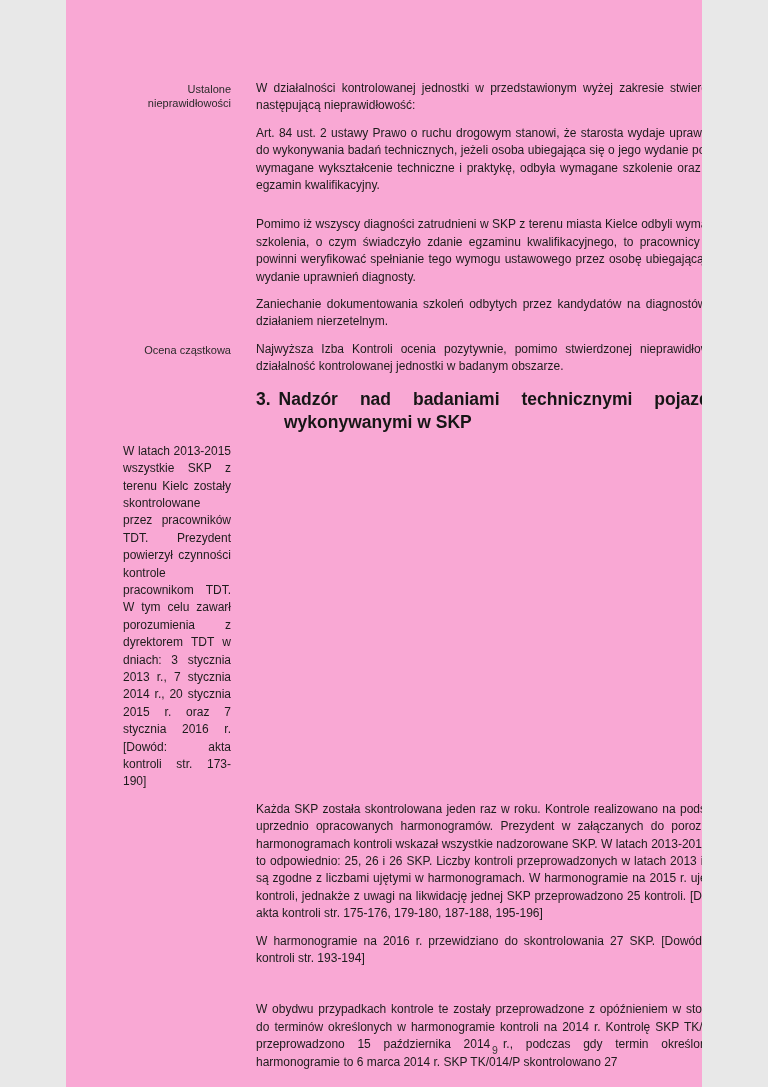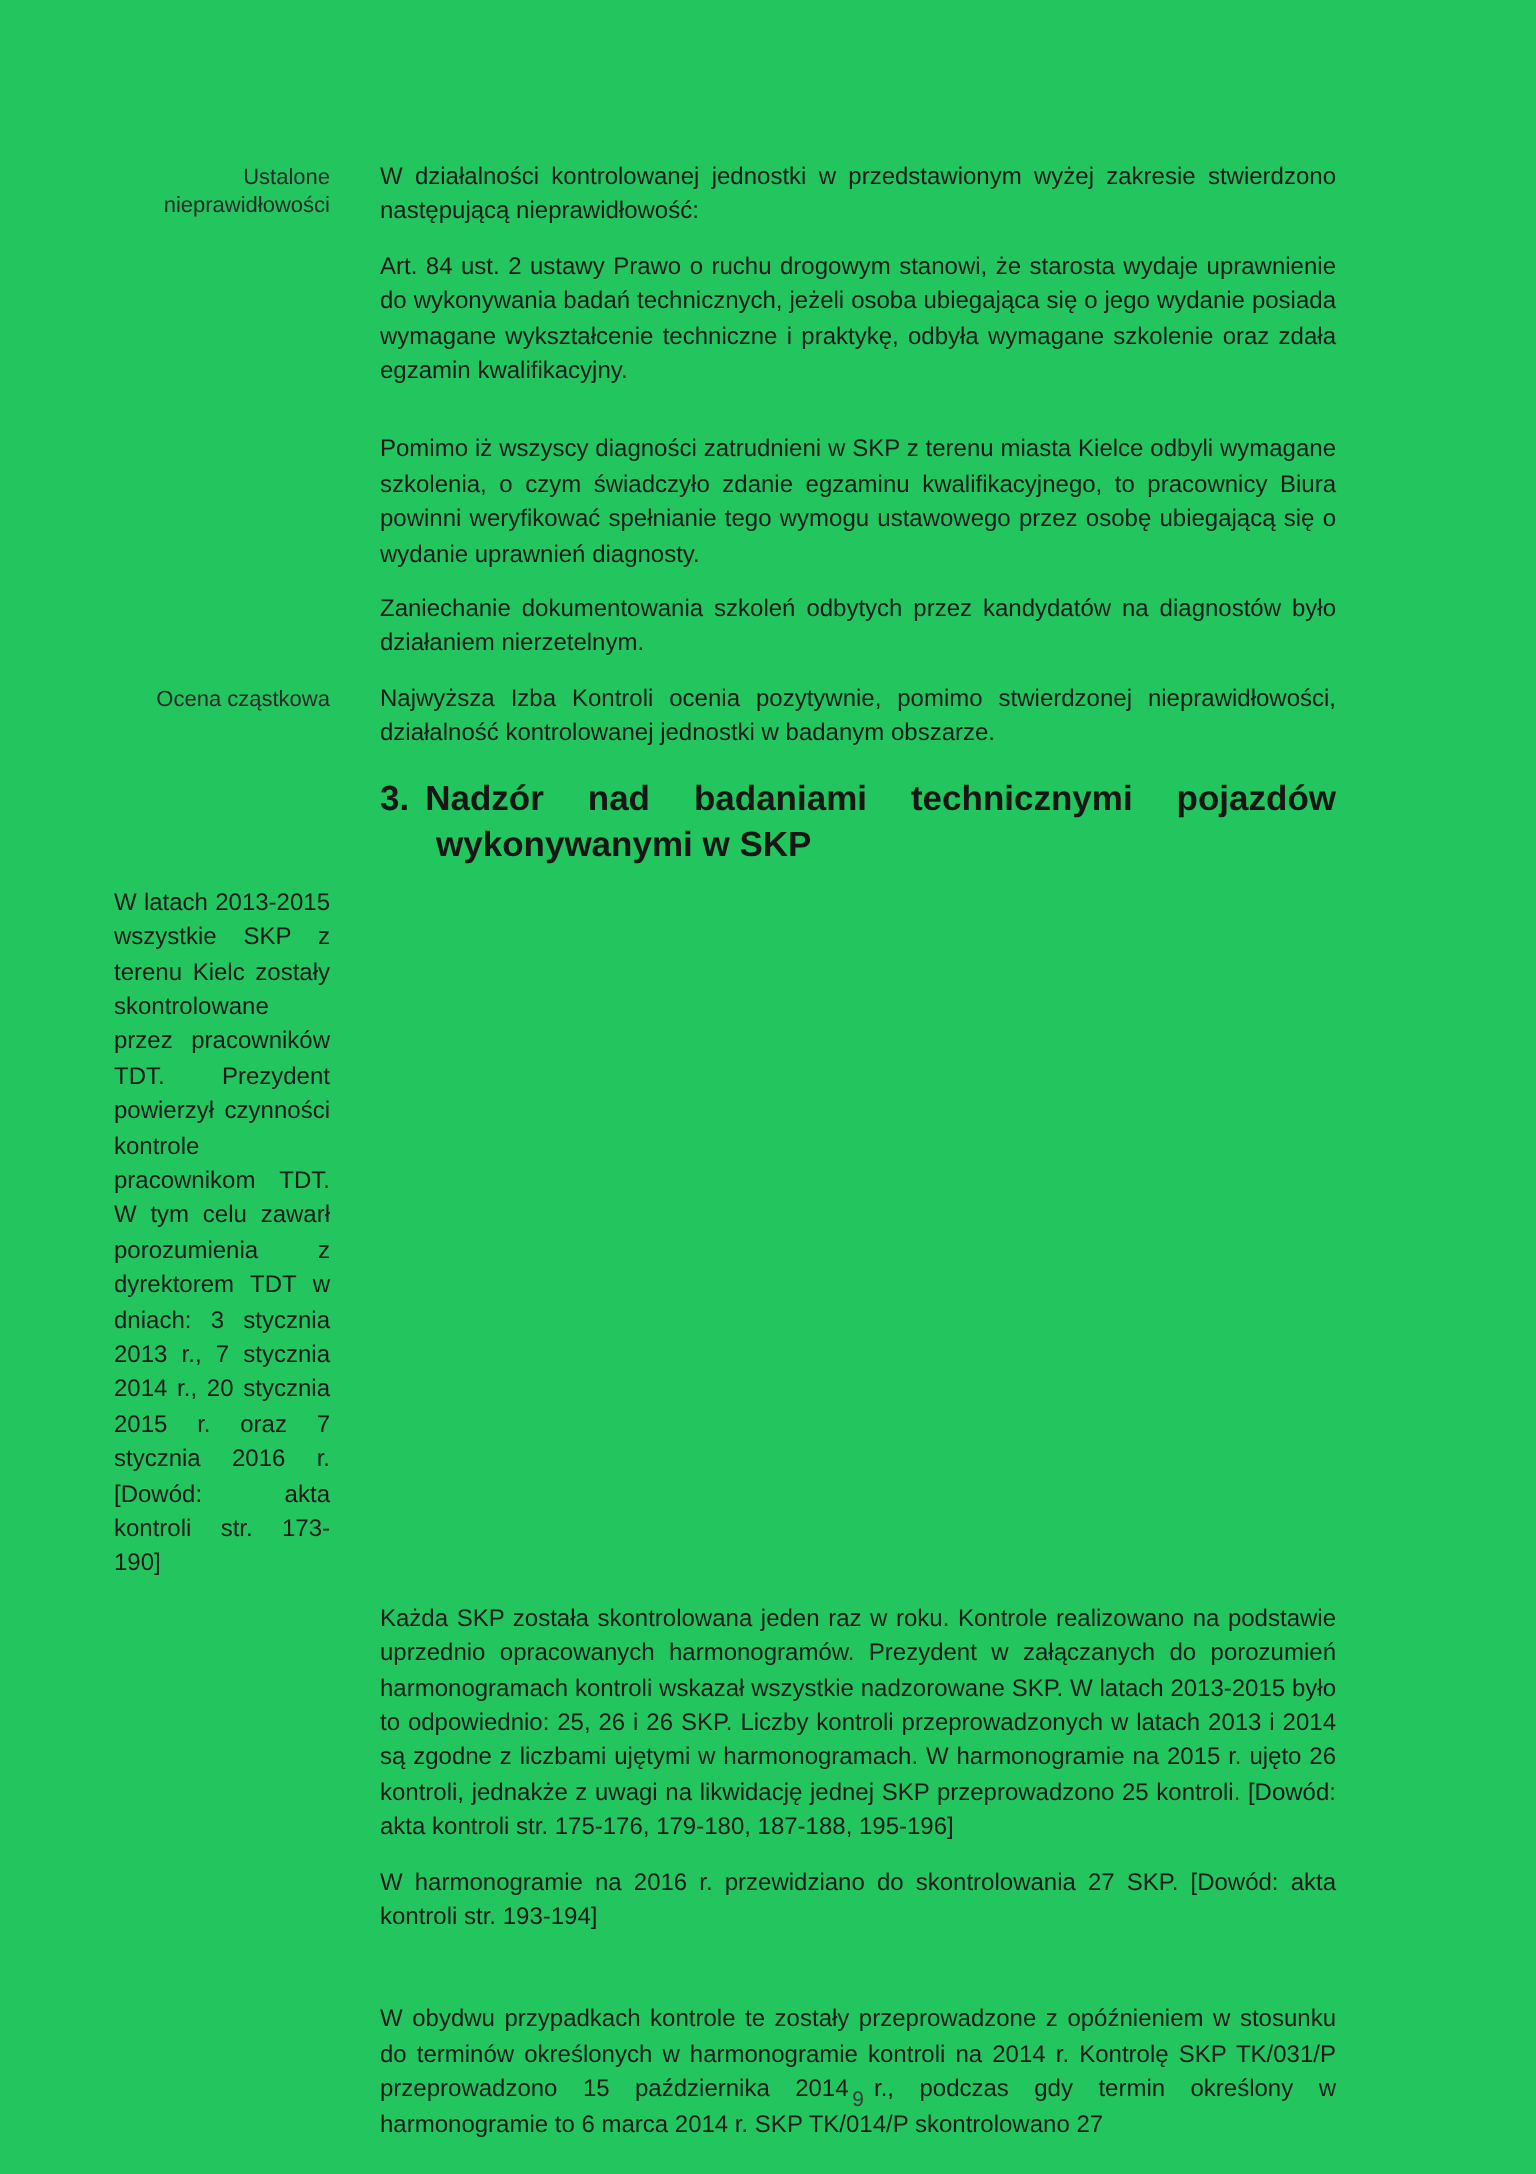--- a/index.html
+++ b/index.html
@@ -1,21 +1,21 @@
 <!DOCTYPE html>
 <html lang="pl"><head>
 <meta charset="utf-8">
 <style>
   html, body { margin: 0; padding: 0; background: #e8e8e8; }
   .page {
     position: relative;
-    width: 768px;
+    width: 636px;
     height: 1087px;
     margin: 0 auto;
-    background: #22c55e;
+    background: #f9a8d4;
     font-family: "Liberation Sans", sans-serif;
     color: #1c1c1c;
     overflow: hidden;
   }
   .content { padding-top: 80px; }
   .row {
     display: grid;
     grid-template-columns: 108px 478px;
     column-gap: 25px;
     margin-left: 57px;

